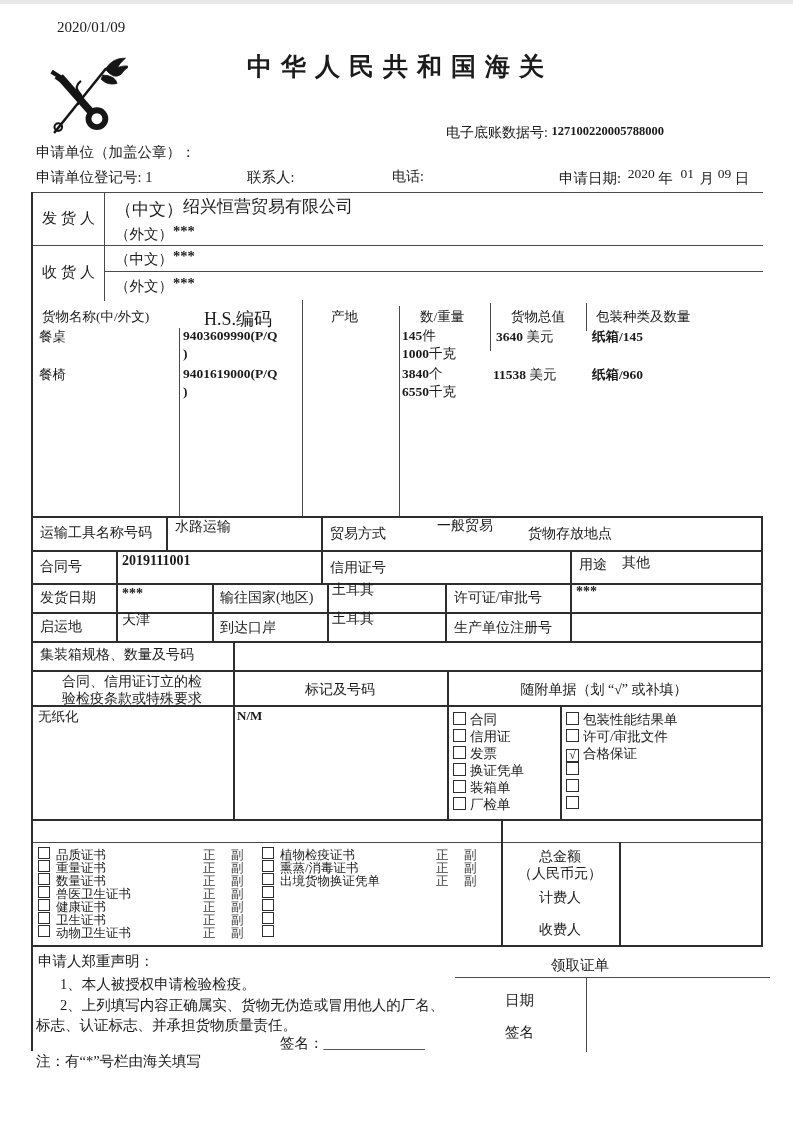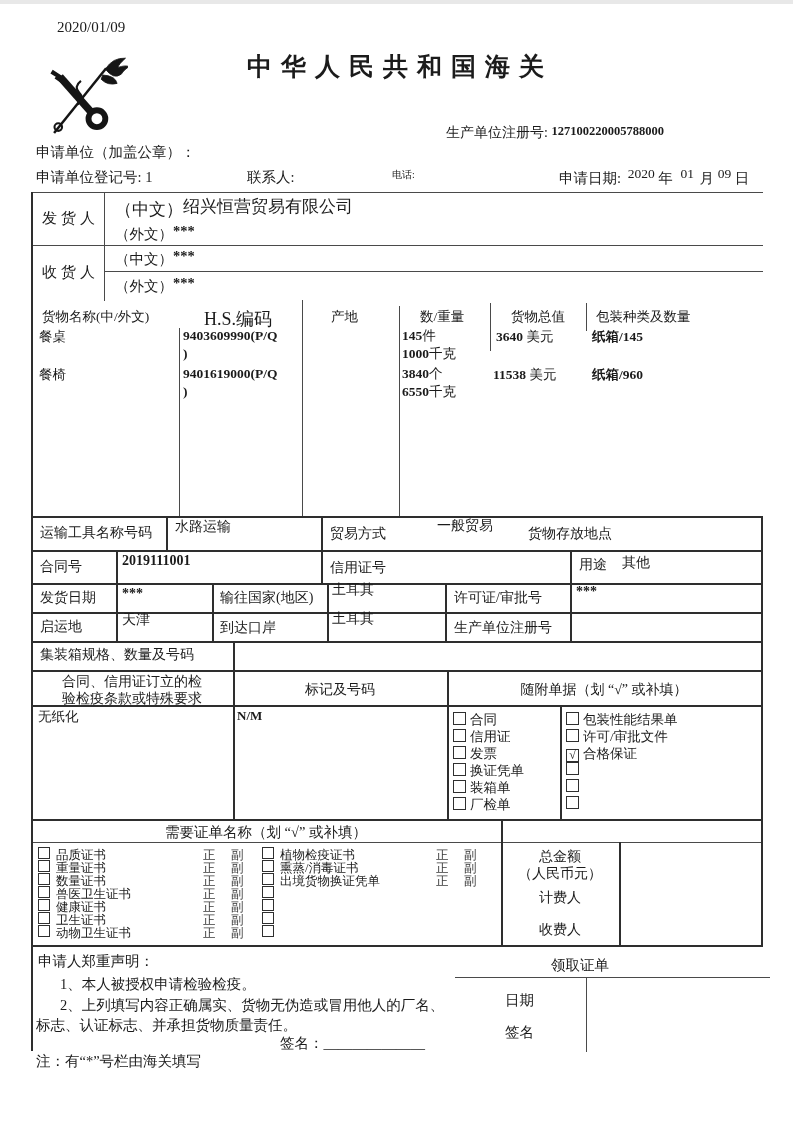--- a/index.html
+++ b/index.html
@@ -44,32 +44,32 @@
       <circle cx="63" cy="77" r="10" stroke-width="7"></circle>
       <path d="M20,28 l-11,-7 M27,36 l-13,-9" stroke-width="5"></path>
       <path d="M73,18 q9,-14 24,-13 q-8,7 -9,11 q9,-3 13,-1 q-7,5 -9,9 q-9,7 -19,-6 z" fill="#151515" stroke-width="1"></path>
       <path d="M70,25 q15,1 17,10 q-11,3 -19,-5 z" fill="#151515" stroke-width="1"></path>
     </g>
   </svg>
 
   <div class="t b ctr" style="left:100px; top:49px; width:600px; font-size:25px; letter-spacing:9px;">中华人民共和国海关</div>
 
   <div class="t" style="left:446px; top:121px;">
-    <span>生产单位注册号:</span>
+    <span>电子底账数据号:</span>
     <span class="b" style="font-size:12.5px; position:relative; top:-2px;">127100220005788000</span>
   </div>
 
   <div class="t" style="left:36px; top:140px; font-size:14.5px;">申请单位（加盖公章）：</div>
 
   <div class="t" style="left:36px; top:165px; font-size:14.5px;">
     <span>申请单位登记号:</span>
     <span>1</span>
   </div>
   <div class="t" style="left:247px; top:165px; font-size:14.5px;">联系人:</div>
-  <div class="t" style="left:392px; top:165px; font-size:10px;">电话:</div>
+  <div class="t" style="left:392px; top:165px; font-size:14px;">电话:</div>
 
   <div class="t" style="left:559px; top:166px; font-size:14.5px;">
     <span>申请日期:</span>
     <span class="raise" style="margin-left:3px;">2020</span>
     <span>年</span>
     <span class="raise" style="margin-left:4px;">01</span>
     <span style="margin-left:2px;">月</span>
     <span class="raise">09</span>
     <span>日</span>
   </div>
@@ -191,21 +191,20 @@
   <div class="cbrow" style="left:453px; top:775px;"><span class="cb"></span><span>装箱单</span></div>
   <div class="cbrow" style="left:453px; top:792px;"><span class="cb"></span><span>厂检单</span></div>
 
   <div class="cbrow" style="left:566px; top:707px;"><span class="cb"></span><span>包装性能结果单</span></div>
   <div class="cbrow" style="left:566px; top:724px;"><span class="cb"></span><span>许可/审批文件</span></div>
   <div class="cbrow" style="left:566px; top:741px;"><span class="cb">√</span><span>合格保证</span></div>
   <div class="cbrow" style="left:566px; top:758px;"><span class="cb"></span><span></span></div>
   <div class="cbrow" style="left:566px; top:775px;"><span class="cb"></span><span></span></div>
   <div class="cbrow" style="left:566px; top:792px;"><span class="cb"></span><span></span></div>
 
-  <div class="t ctr" style="left:31px; top:820px; width:470px; font-size:14.5px;">需要证单名称（划 “√” 或补填）</div>
 
   <div class="certrow" style="left:38px; top:843px;">
     <span class="cb" style="left:0;"></span>
     <span style="left:18px;">品质证书</span>
     <span class="zf" style="left:165px;">正</span>
     <span class="zf" style="left:193px;">副</span>
     <span class="cb" style="left:224px;"></span>
     <span style="left:242px;">植物检疫证书</span>
     <span class="zf" style="left:398px;">正</span>
     <span class="zf" style="left:426px;">副</span>

